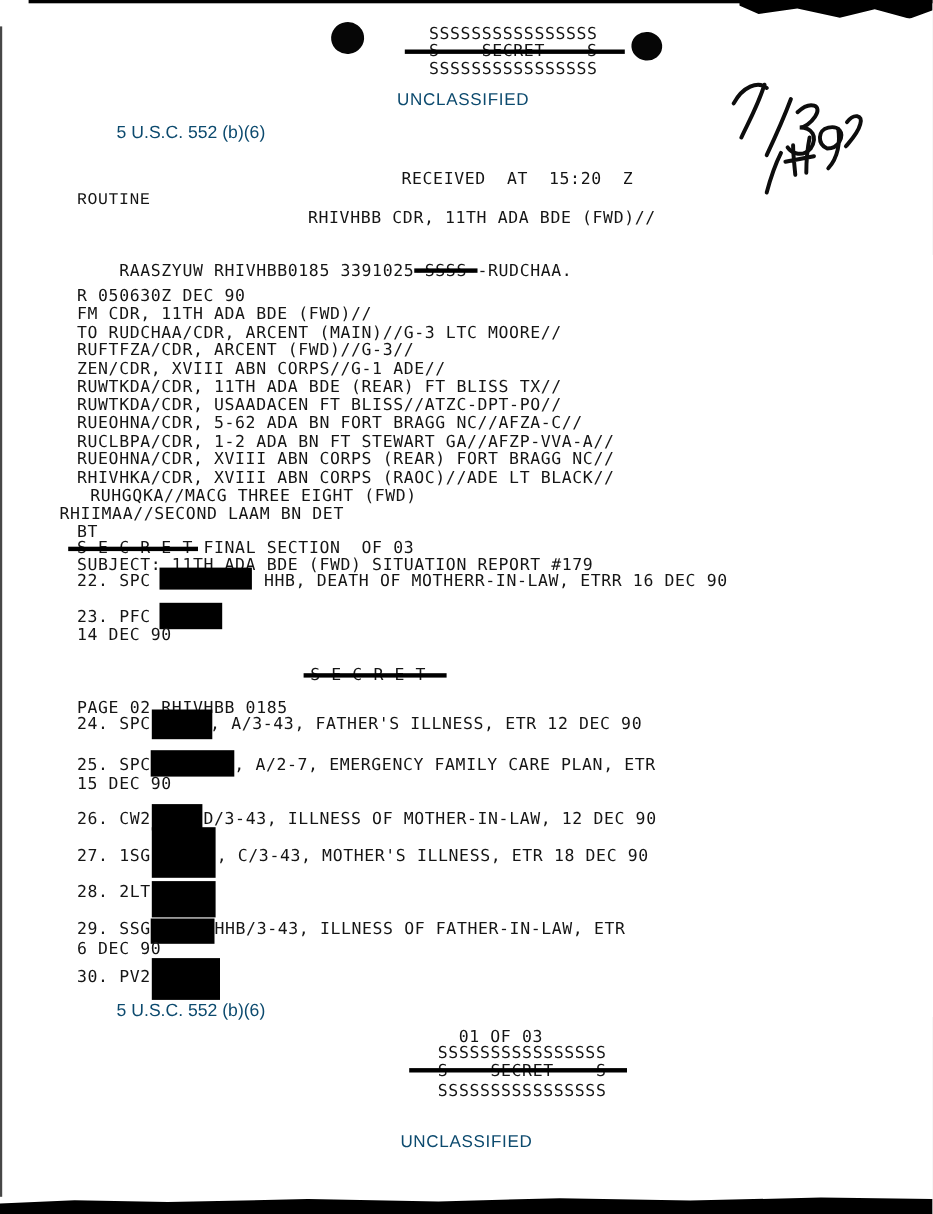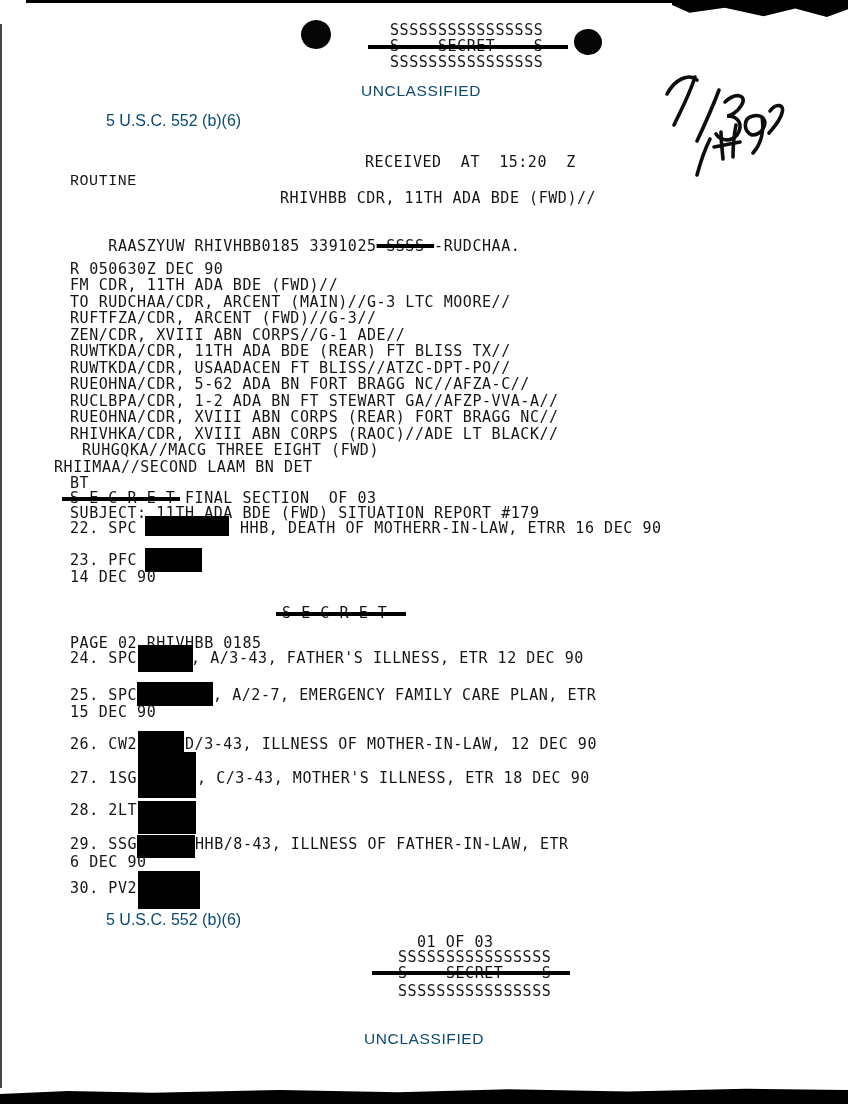--- a/index.html
+++ b/index.html
@@ -103,21 +103,21 @@
 
   <div class="mono" style="left:70px;top:771px;">27. 1SG</div>
   <div class="redact" style="left:138px;top:752px;width:58px;height:46px;"></div>
   <div class="mono" style="left:197px;top:771px;">, C/3-43, MOTHER'S ILLNESS, ETR 18 DEC 90</div>
 
   <div class="mono" style="left:70px;top:803px;">28. 2LT</div>
   <div class="redact" style="left:138px;top:801px;width:58px;height:33px;"></div>
 
   <div class="mono" style="left:70px;top:837px;">29. SSG</div>
   <div class="redact" style="left:137px;top:835px;width:58px;height:23px;"></div>
-  <div class="mono" style="left:195px;top:837px;">HHB/8-43, ILLNESS OF FATHER-IN-LAW, ETR</div>
+  <div class="mono" style="left:195px;top:837px;">HHB/3-43, ILLNESS OF FATHER-IN-LAW, ETR</div>
   <div class="mono" style="left:70px;top:855px;">6 DEC 90</div>
 
   <div class="mono" style="left:70px;top:881px;">30. PV2</div>
   <div class="redact" style="left:138px;top:871px;width:62px;height:38px;"></div>
 
   <div class="sans" style="left:106px;top:911px;font-size:16px;">5 U.S.C. 552 (b)(6)</div>
 
   <div class="mono" style="left:417px;top:935px;">01 OF 03</div>
   <div class="mono" style="left:398px;top:950px;">SSSSSSSSSSSSSSSS</div>
   <div class="mono" style="left:398px;top:966px;">S    SECRET    S</div>

